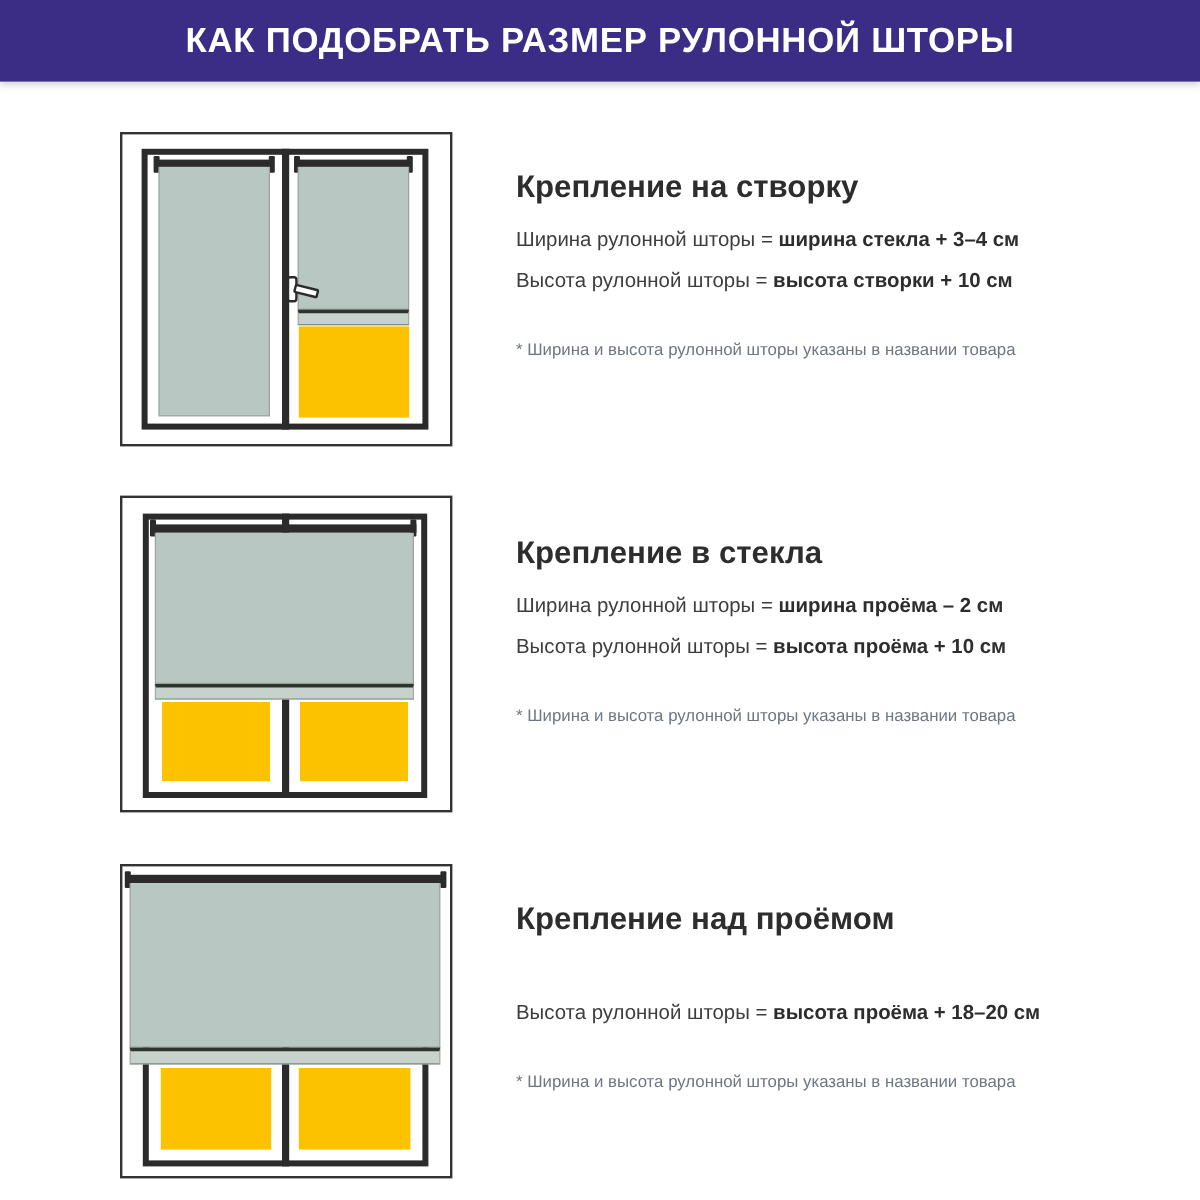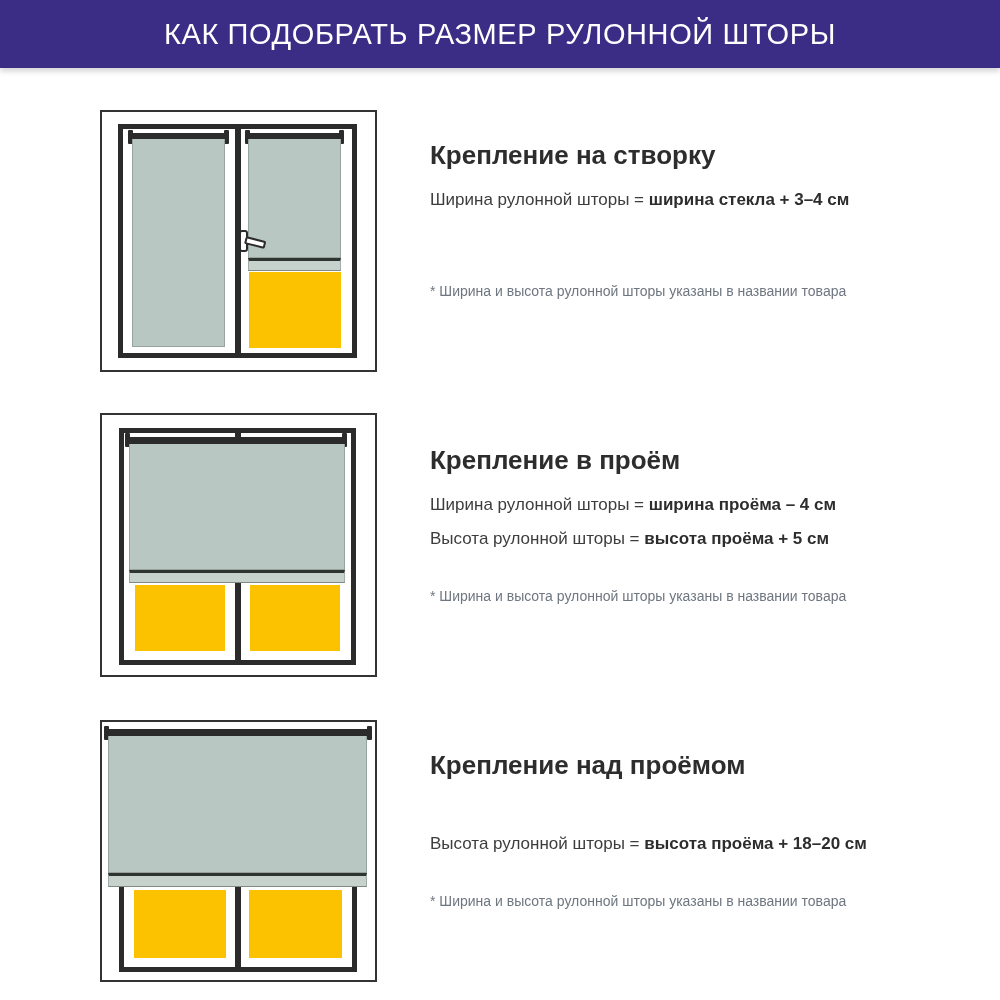--- a/index.html
+++ b/index.html
@@ -9,21 +9,21 @@
     background:#ffffff; overflow:hidden;
     font-family:"Liberation Sans", sans-serif;
   }
   
   .banner {
     position:absolute; left:0; top:0; width:1000px; height:68px;
     background:#3b2d86; display:flex; align-items:center; justify-content:center;
     box-shadow:0 3px 6px rgba(0,0,0,.18);
   }
   .banner-title {
-    color:#ffffff; font-size:29px; font-weight:400; letter-spacing:.6px;
+    color:#ffffff; font-size:29px; font-weight:700; letter-spacing:.6px;
     white-space:nowrap;
   }
   
   .tb { position:absolute; left:430px; width:560px; height:180px; }
   .tb-1 { top:140px; } .tb-2 { top:445px; } .tb-3 { top:750px; }
   .sec-title { position:absolute; top:0; left:0; font-size:26px; font-weight:700; color:#2d2d2d;text-align:center; }
   .formula { position:absolute; left:0; font-size:17px; color:#3d3d3d; white-space:nowrap; }
   .formula .val { font-weight:700; color:#2d2d2d; }
   .f1 { top:50px; } .f2 { top:84px; }
   .note { position:absolute; top:143px; left:0; font-size:14px; color:#6e7680; white-space:nowrap; }
@@ -94,39 +94,40 @@
     <div class="cap cap-r1"></div>
     <div class="cap cap-r2"></div>
     <div class="blind blind-r"></div>
     <div class="bbar bbar-r"></div>
     <div class="handle-base"></div>
     <div class="handle-lever"></div>
   </div>
   <div class="tb tb-1">
     <div class="sec-title">Крепление на створку</div>
     <div class="formula f1"><span>Ширина рулонной шторы = </span><span class="val">ширина стекла + 3–4 см</span></div>
+    <div class="formula f2"><span>Высота рулонной шторы = </span><span class="val">высота створки + 10 см</span></div>
     <div class="note">* Ширина и высота рулонной шторы указаны в названии товара</div>
   </div>
 
   <div class="win win-2">
     <div class="w-outer"></div>
     <div class="w-inner"></div>
     <div class="mullion"></div>
     <div class="glass glass-l"></div>
     <div class="glass glass-r"></div>
     <div class="rod"></div>
     <div class="cap cap-1"></div>
     <div class="cap cap-2"></div>
     <div class="blind"></div>
     <div class="bbar"></div>
   </div>
   <div class="tb tb-2">
-    <div class="sec-title">Крепление в проём</div>
-    <div class="formula f1"><span>Ширина рулонной шторы = </span><span class="val">ширина проёма – 4 см</span></div>
-    <div class="formula f2"><span>Высота рулонной шторы = </span><span class="val">высота проёма + 5 см</span></div>
+    <div class="sec-title">Крепление в стекла</div>
+    <div class="formula f1"><span>Ширина рулонной шторы = </span><span class="val">ширина проёма – 2 см</span></div>
+    <div class="formula f2"><span>Высота рулонной шторы = </span><span class="val">высота проёма + 10 см</span></div>
     <div class="note">* Ширина и высота рулонной шторы указаны в названии товара</div>
   </div>
 
   <div class="win win-3">
     <div class="w-outer"></div>
     <div class="w-inner"></div>
     <div class="mullion"></div>
     <div class="glass glass-l"></div>
     <div class="glass glass-r"></div>
     <div class="rod"></div>

